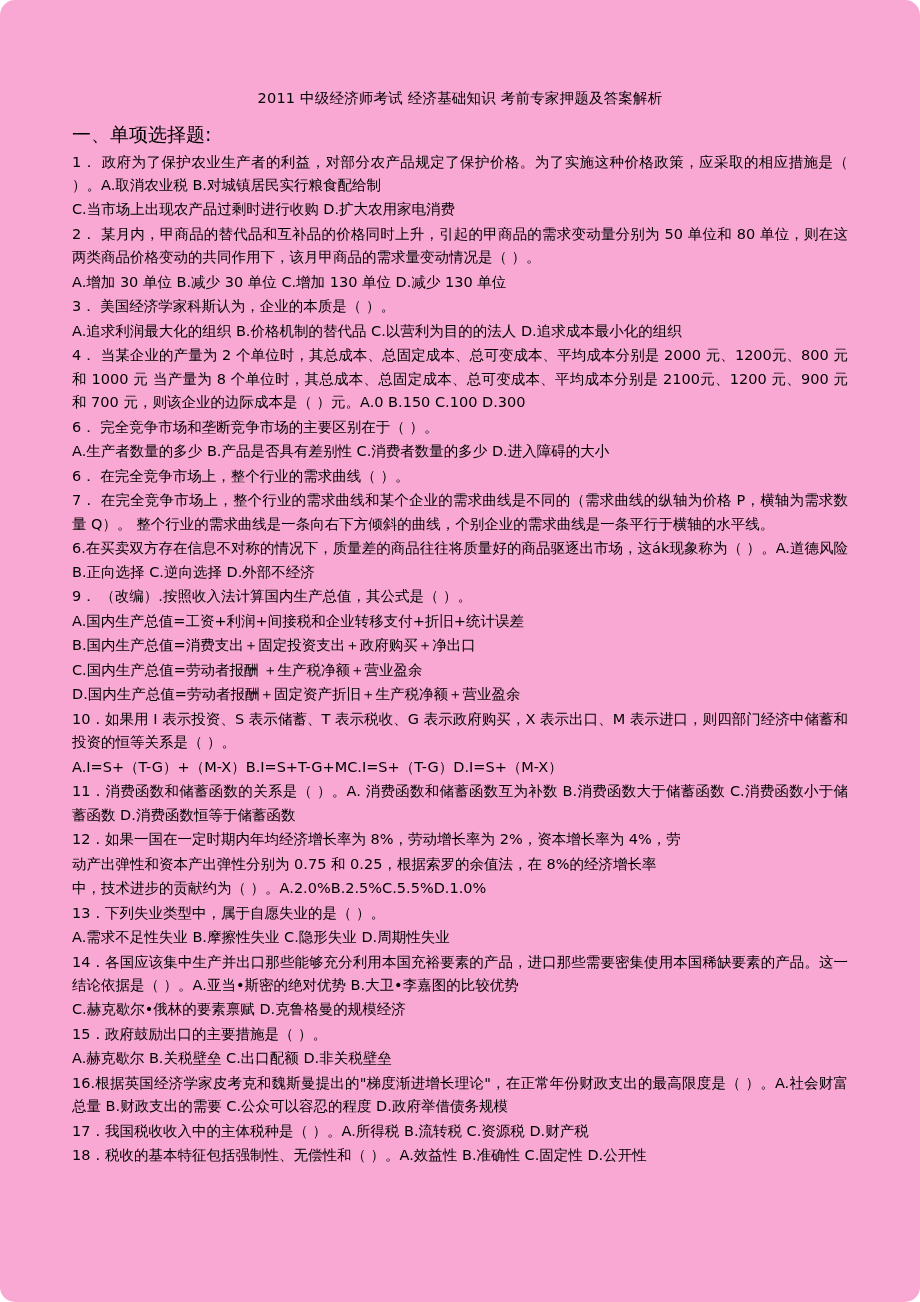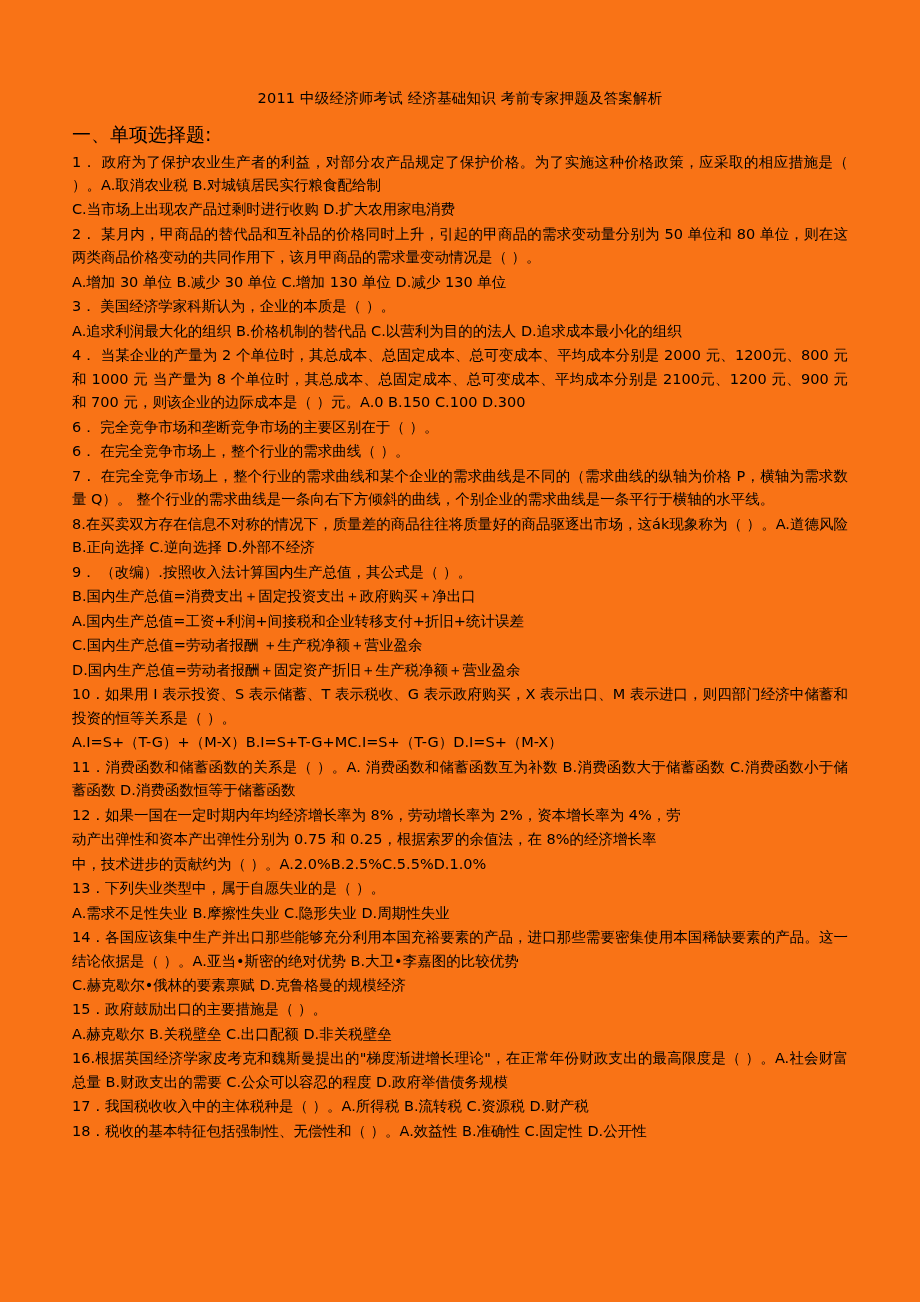--- a/index.html
+++ b/index.html
@@ -6,25 +6,26 @@
     margin: 0;
     padding: 0;
     background: #ffffff;
   }
   body {
     font-family: "DejaVu Sans", "Liberation Sans", sans-serif;
   }
   .page {
     width: 920px;
     height: 1302px;
-    background: #f97316;
+    background: #f9a8d4;
     position: relative;
     box-sizing: border-box;
     padding: 88px 72px 40px 72px;
     overflow: hidden;
+    border-radius: 15px;
   }
   .doc-title {
     text-align: center;
     font-size: 14.5px;
     line-height: 1.5;
     color: #000;
     margin-bottom: 9px;
     letter-spacing: 0.2px;
   }
   .para {
@@ -49,26 +50,27 @@
   <div class="section-head">一、单项选择题:</div>
 
   <div class="para">1．  政府为了保护农业生产者的利益，对部分农产品规定了保护价格。为了实施这种价格政策，应采取的相应措施是（     ）。A.取消农业税 B.对城镇居民实行粮食配给制</div>
   <div class="para">C.当市场上出现农产品过剩时进行收购 D.扩大农用家电消费</div>
   <div class="para">2．  某月内，甲商品的替代品和互补品的价格同时上升，引起的甲商品的需求变动量分别为 50 单位和 80 单位，则在这两类商品价格变动的共同作用下，该月甲商品的需求量变动情况是（        ）。</div>
   <div class="para">A.增加 30 单位 B.减少 30 单位 C.增加 130 单位 D.减少 130 单位</div>
   <div class="para">3．  美国经济学家科斯认为，企业的本质是（     ）。</div>
   <div class="para">A.追求利润最大化的组织 B.价格机制的替代品 C.以营利为目的的法人 D.追求成本最小化的组织</div>
   <div class="para">4．  当某企业的产量为 2 个单位时，其总成本、总固定成本、总可变成本、平均成本分别是 2000 元、1200元、800 元和 1000 元 当产量为 8 个单位时，其总成本、总固定成本、总可变成本、平均成本分别是 2100元、1200 元、900 元和 700 元，则该企业的边际成本是（      ）元。A.0   B.150   C.100   D.300</div>
   <div class="para">6．  完全竞争市场和垄断竞争市场的主要区别在于（       ）。</div>
+  <div class="para">A.生产者数量的多少 B.产品是否具有差别性 C.消费者数量的多少 D.进入障碍的大小</div>
   <div class="para">6．  在完全竞争市场上，整个行业的需求曲线（      ）。</div>
   <div class="para">7．  在完全竞争市场上，整个行业的需求曲线和某个企业的需求曲线是不同的（需求曲线的纵轴为价格 P，横轴为需求数量 Q）。   整个行业的需求曲线是一条向右下方倾斜的曲线，个别企业的需求曲线是一条平行于横轴的水平线。</div>
-  <div class="para">8.在买卖双方存在信息不对称的情况下，质量差的商品往往将质量好的商品驱逐出市场，这ák现象称为（  ）。A.道德风险 B.正向选择 C.逆向选择 D.外部不经济</div>
+  <div class="para">6.在买卖双方存在信息不对称的情况下，质量差的商品往往将质量好的商品驱逐出市场，这ák现象称为（  ）。A.道德风险 B.正向选择 C.逆向选择 D.外部不经济</div>
   <div class="para">9．   （改编）.按照收入法计算国内生产总值，其公式是（     ）。</div>
+  <div class="para">A.国内生产总值=工资+利润+间接税和企业转移支付+折旧+统计误差</div>
   <div class="para">B.国内生产总值=消费支出＋固定投资支出＋政府购买＋净出口</div>
-  <div class="para">A.国内生产总值=工资+利润+间接税和企业转移支付+折旧+统计误差</div>
   <div class="para">C.国内生产总值=劳动者报酬   ＋生产税净额＋营业盈余</div>
   <div class="para">D.国内生产总值=劳动者报酬＋固定资产折旧＋生产税净额＋营业盈余</div>
   <div class="para">10．如果用 I 表示投资、S 表示储蓄、T 表示税收、G 表示政府购买，X 表示出口、M 表示进口，则四部门经济中储蓄和投资的恒等关系是（ ）。</div>
   <div class="para">A.I=S+（T-G）+（M-X）B.I=S+T-G+MC.I=S+（T-G）D.I=S+（M-X）</div>
   <div class="para">11．消费函数和储蓄函数的关系是（     ）。A. 消费函数和储蓄函数互为补数 B.消费函数大于储蓄函数 C.消费函数小于储蓄函数 D.消费函数恒等于储蓄函数</div>
   <div class="para">12．如果一国在一定时期内年均经济增长率为 8%，劳动增长率为 2%，资本增长率为 4%，劳</div>
   <div class="para">动产出弹性和资本产出弹性分别为 0.75 和 0.25，根据索罗的余值法，在 8%的经济增长率</div>
   <div class="para">中，技术进步的贡献约为（       ）。A.2.0%B.2.5%C.5.5%D.1.0%</div>
   <div class="para">13．下列失业类型中，属于自愿失业的是（     ）。</div>
   <div class="para">A.需求不足性失业 B.摩擦性失业 C.隐形失业 D.周期性失业</div>

